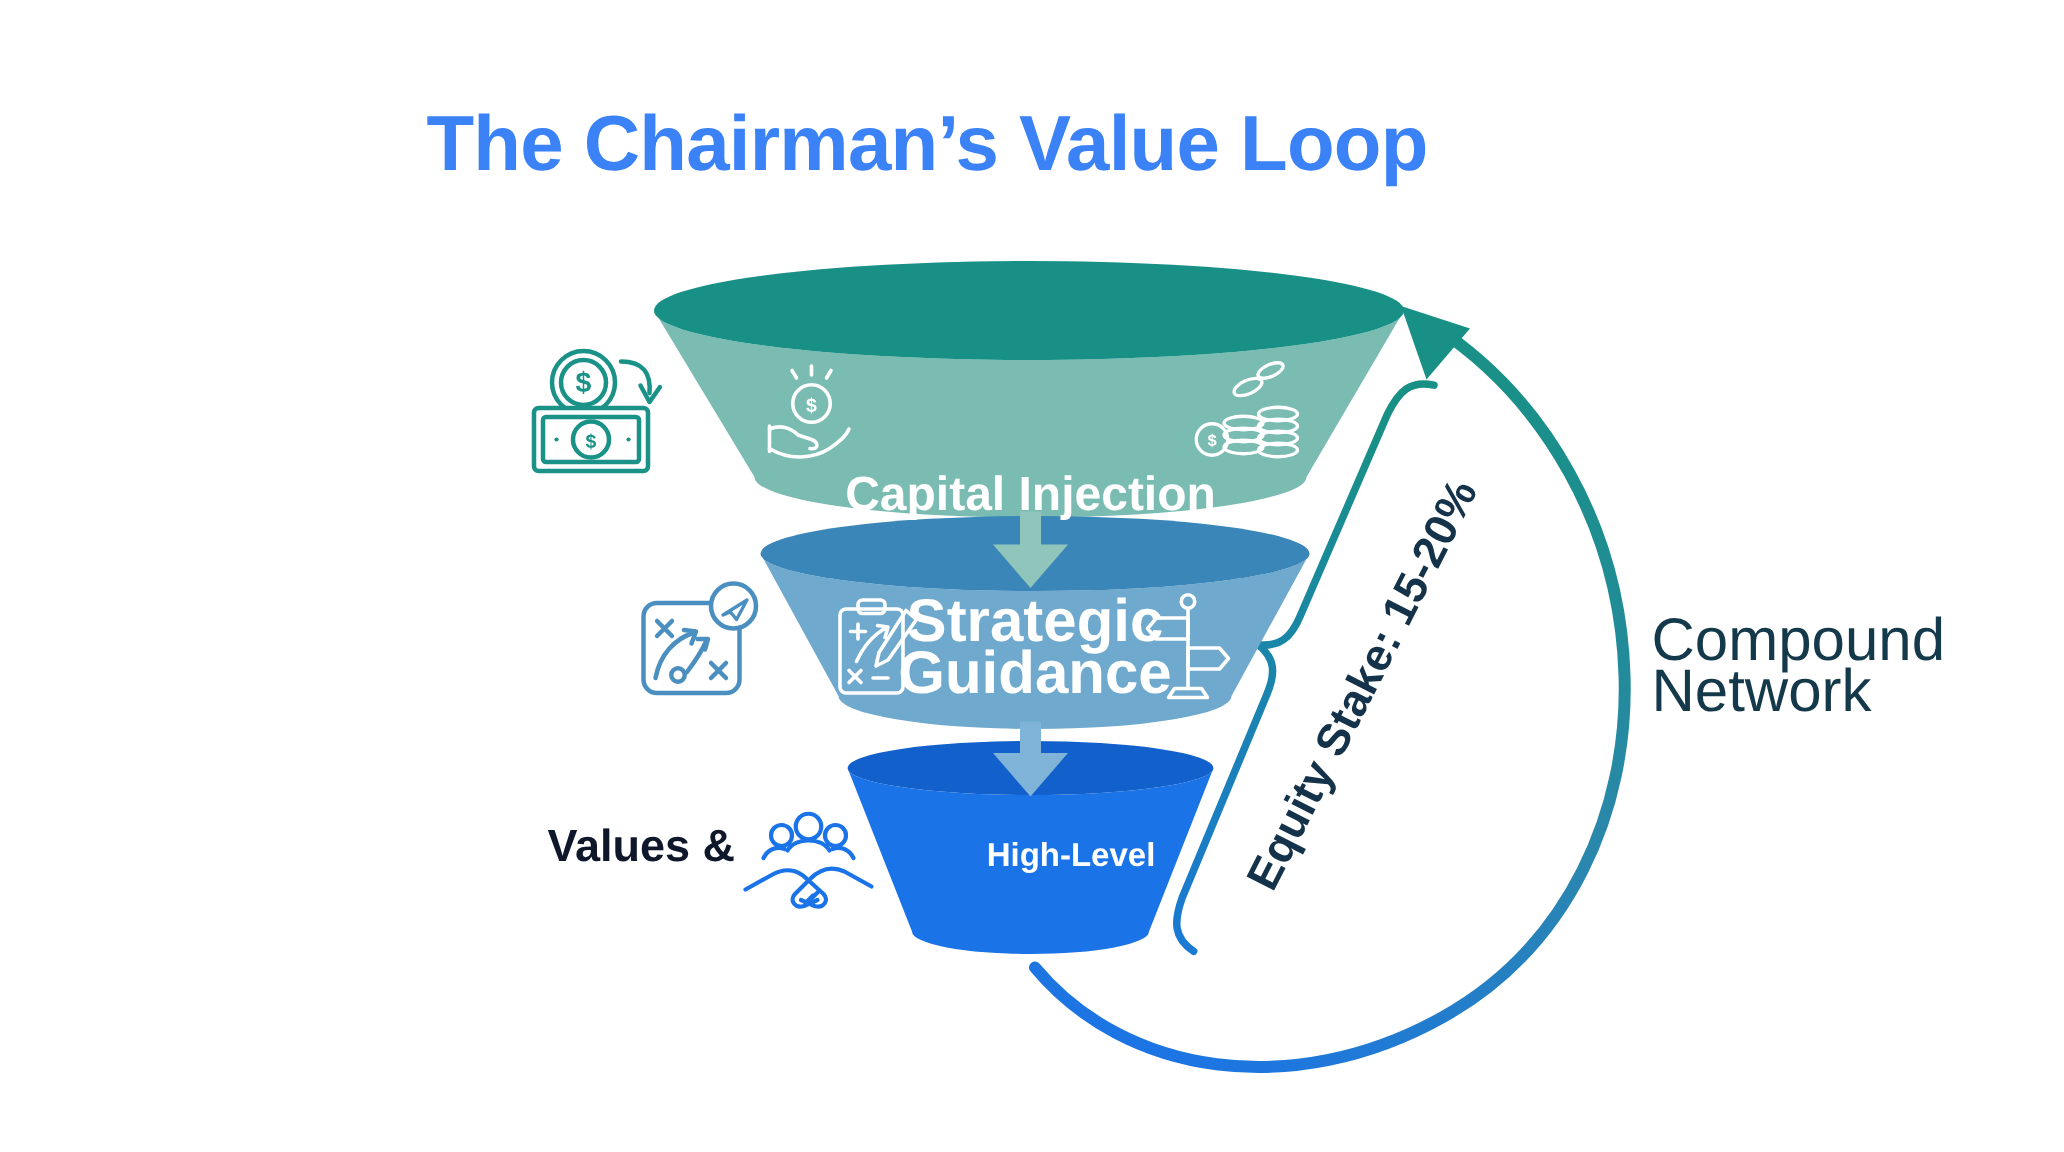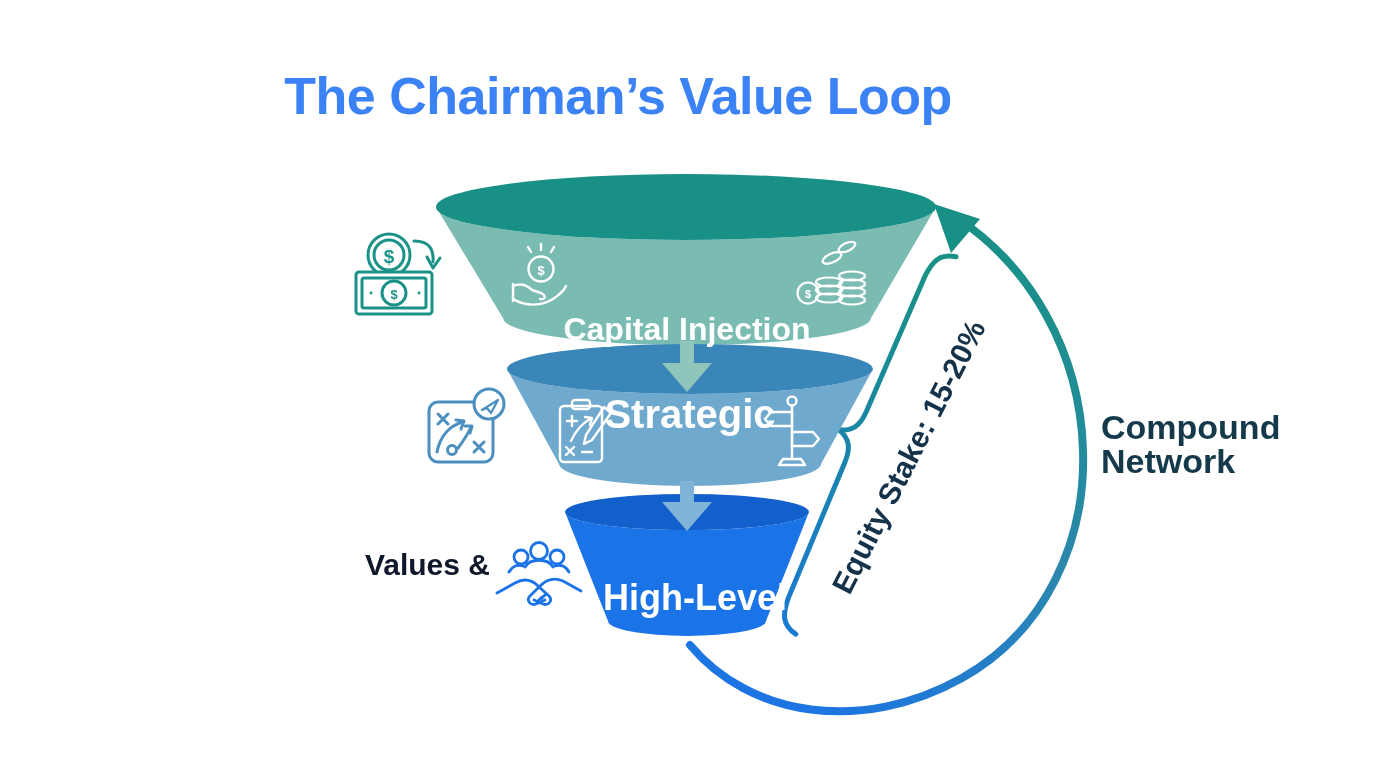--- a/index.html
+++ b/index.html
@@ -12,28 +12,28 @@
   .title{
     left:0;top:66px;width:1236px;text-align:center;
     font-size:52px;font-weight:700;letter-spacing:-0.5px;color:#3b82f6;
   }
   .tier-label{
     position:absolute;color:#ffffff;font-weight:700;text-align:center;
   }
   .tier-label .ln{display:block;}
   .t1{left:507px;top:266px;width:360px;font-size:32px;line-height:30px;margin-top:48px;}
   .t2{left:540px;top:397px;width:300px;font-size:40px;line-height:35px;}
-  .t3{left:545px;top:553px;width:300px;font-size:36px;line-height:34px;margin-top:28px;}
+  .t3{left:564px;top:553px;width:300px;font-size:22px;line-height:34px;}
   .equity-label{
     left:909px;top:457px;white-space:nowrap;
     transform:translate(-50%,-50%) rotate(-63deg);
     font-size:30px;font-weight:700;color:#14324a;
   }
   .compound-label{
-    left:1101px;top:410px;font-size:34px;font-weight:700;line-height:34px;
+    left:1101px;top:410px;font-size:40px;font-weight:400;line-height:34px;
     color:#14394a;text-align:left;
   }
   .compound-label .ln{display:block;}
   .values-label{
     left:290px;top:548px;width:200px;text-align:right;
     font-size:30px;font-weight:700;line-height:34px;color:#0f172a;
   }
   .values-label .ln{display:block;}
   svg text{font-family:"Liberation Sans",sans-serif;font-weight:700;}
 </style>
@@ -170,20 +170,21 @@
   </svg>
 
   <div class="abs title">The Chairman’s Value Loop</div>
 
   <div class="tier-label t1">
     <span class="ln">Capital Injection</span>
   </div>
 
   <div class="tier-label t2">
     <span class="ln">Strategic</span>
+    <span class="ln">Guidance</span>
   </div>
 
   <div class="tier-label t3">
     <span class="ln">High-Level</span>
   </div>
 
   <div class="abs equity-label">Equity Stake: 15-20%</div>
 
   <div class="abs compound-label">
     <span class="ln">Compound</span>

